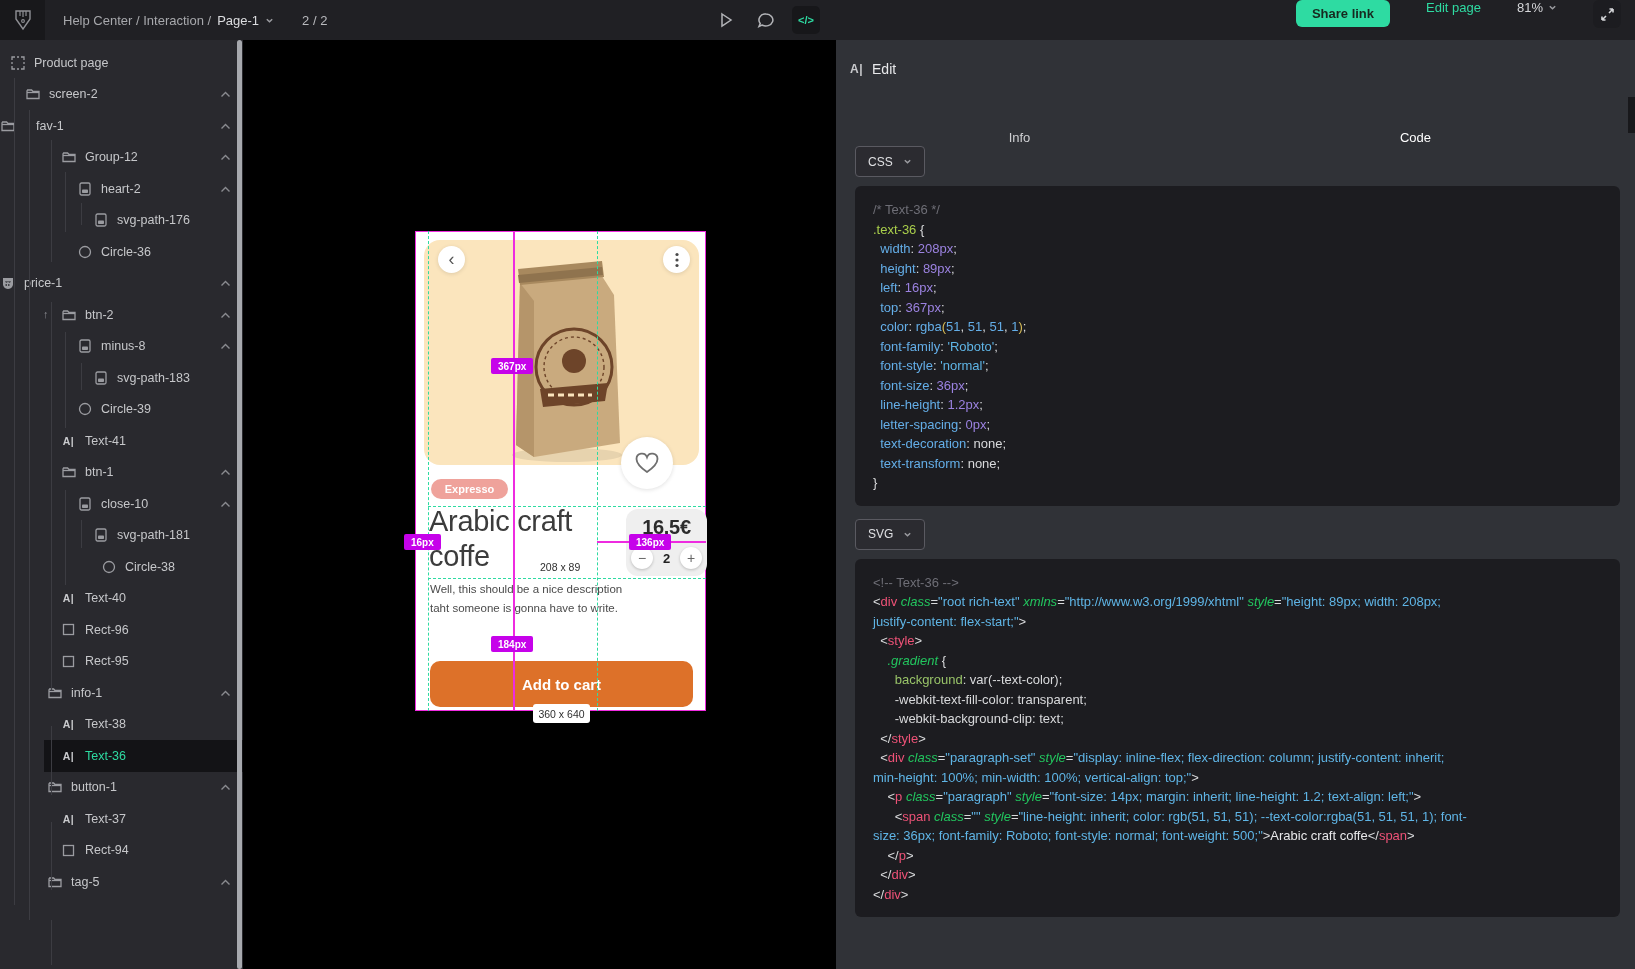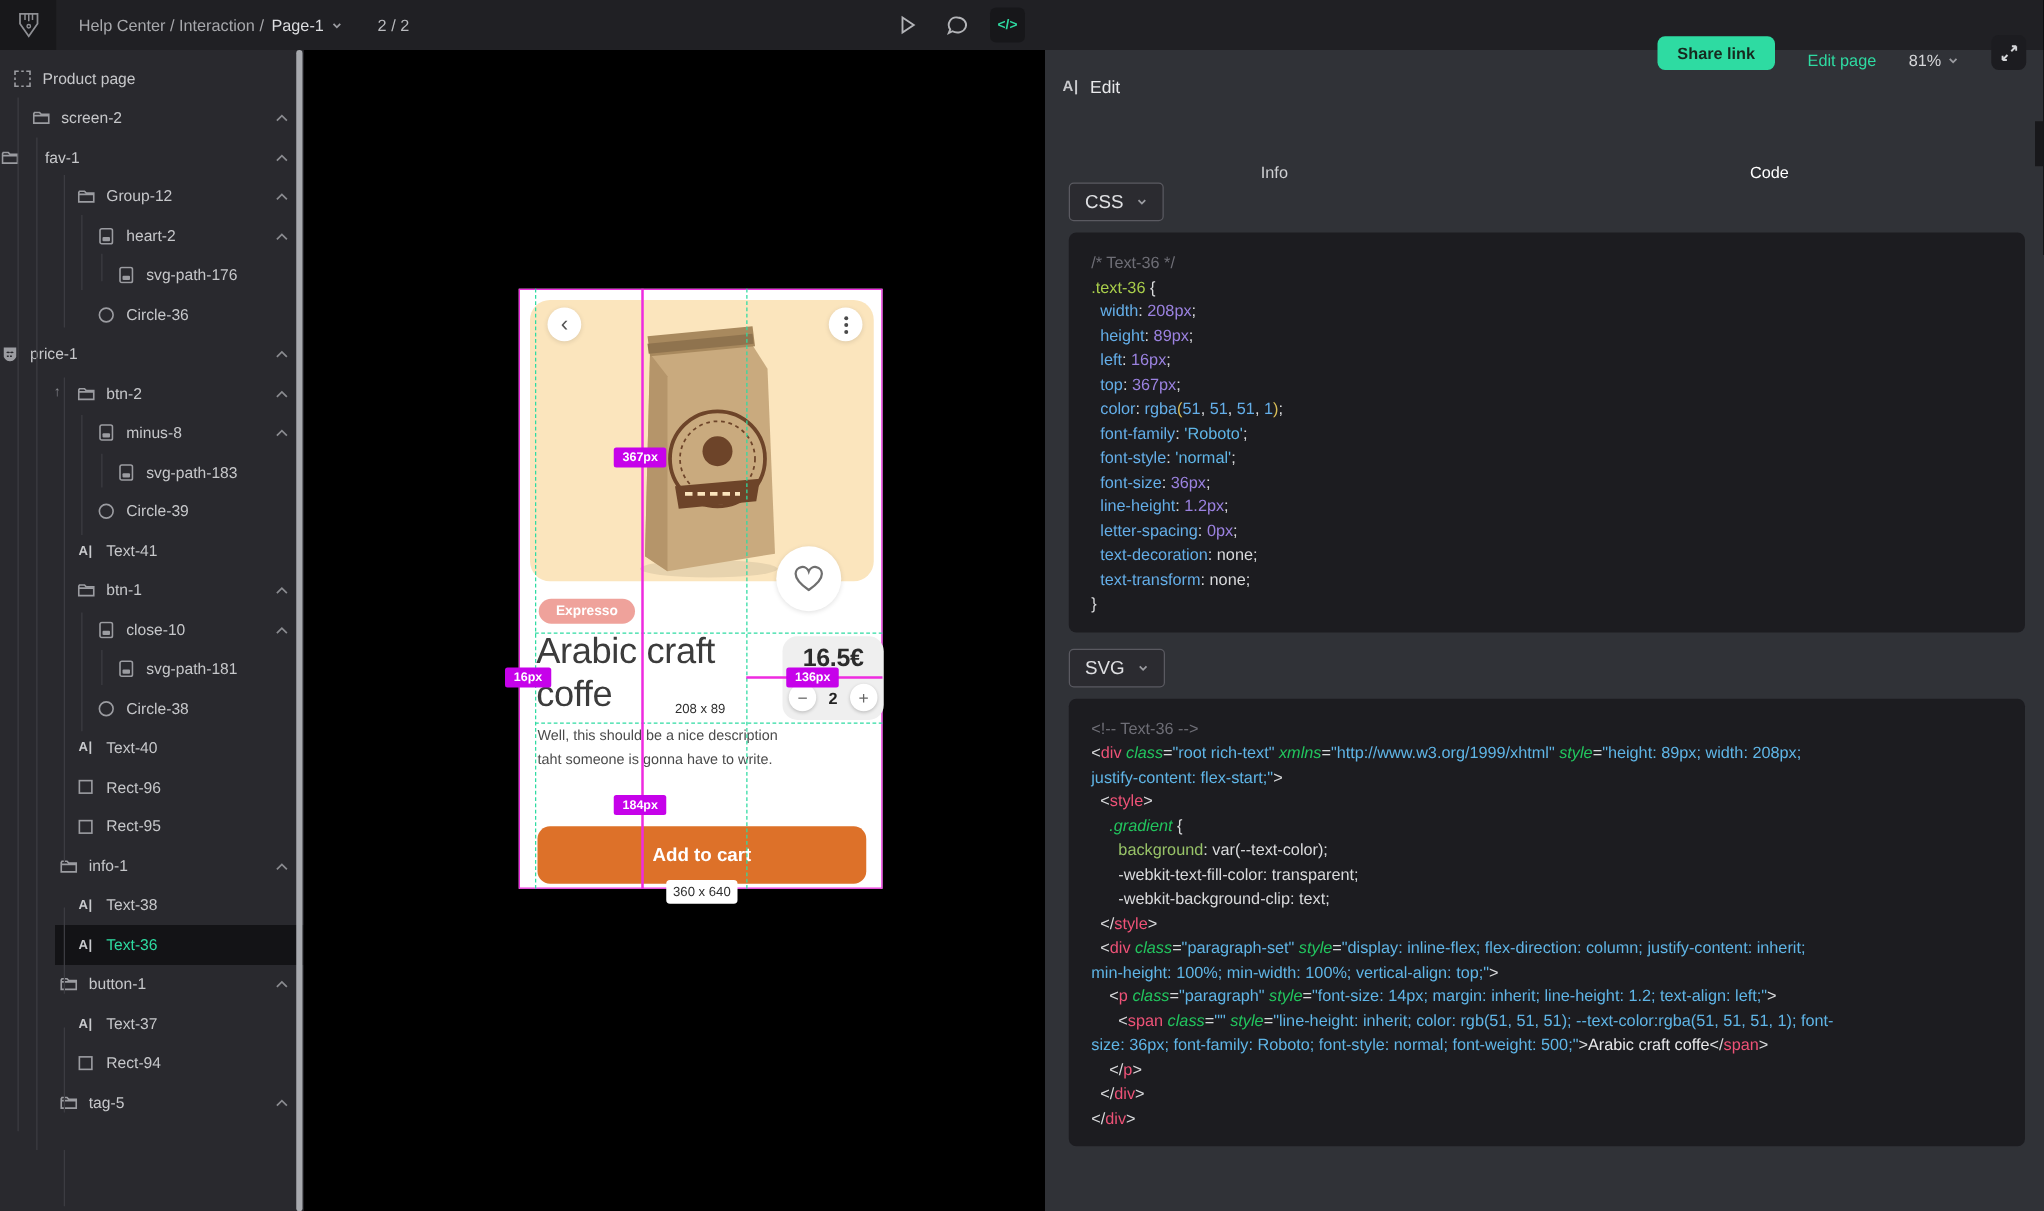--- a/index.html
+++ b/index.html
@@ -14,21 +14,21 @@
   .logo-tile { width:45px; height:40px; background:#18181b; display:flex; align-items:center; justify-content:center; flex:0 0 auto; }
   .crumb { margin-left:18px; color:#a7a8ac; display:flex; align-items:center; gap:6px; cursor:default; }
   .crumb .page { color:#dcdde0; }
   .chev { width:9px; height:9px; stroke:#9b9ca1; fill:none; stroke-width:1.6; }
   .counter { margin-left:28px; color:#b9babe; }
   .tb-icons { position:absolute; left:712px; top:0; height:40px; display:flex; align-items:center; gap:12px; }
   .tb-btn { width:28px; height:28px; display:flex; align-items:center; justify-content:center; border-radius:5px; cursor:pointer; }
   .tb-btn svg { stroke:#b3b4b8; fill:none; stroke-width:1.5; }
   .code-tile { background:#17171a; }
   .code-glyph { color:#2edba2; font-weight:700; font-size:11px; letter-spacing:0; }
-  .tb-right { position:absolute; right:14px; top:0; height:56px; display:flex; align-items:flex-end; gap:26px; }
+  .tb-right { position:absolute; right:14px; top:0; height:56px; display:flex; align-items:flex-start; gap:36px; }
   .share-btn { background:#2edba2; color:#17291f; font-weight:600; font-size:13px; padding:6px 16px; border-radius:6px; border:none; cursor:pointer; }
   .edit-link { color:#2edba2; font-size:13px; cursor:pointer; }
   .zoom-ctl { color:#d5d6d9; display:flex; align-items:center; gap:5px; cursor:pointer; }
   .expand-tile { width:28px; height:28px; background:#1c1c20; border-radius:6px; display:flex; align-items:center; justify-content:center; cursor:pointer; }
   .expand-tile svg { stroke:#d5d6d9; stroke-width:1.6; fill:none; }
   
   .sidebar { position:absolute; left:0; top:40px; width:243px; height:929px; background:#29292e; overflow:hidden; z-index:20; }
   .tree { position:relative; padding-top:7px; }
   .row { position:relative; height:31.5px; display:flex; align-items:center; color:#c6c7ca; font-size:12.5px; cursor:pointer; white-space:nowrap; }
   .row .ic { display:inline-flex; width:15px; height:15px; align-items:center; justify-content:center; margin-right:9px; color:#9b9ca1; flex:0 0 auto; }
@@ -67,21 +67,21 @@
   .mlabel { position:absolute; background:#c602ea; color:#fff; font-size:10px; font-weight:600; padding:2.5px 7px; border-radius:2px; z-index:5; }
   
   .panel { position:absolute; left:836px; top:40px; width:799px; height:929px; background:#303237; z-index:20; }
   .p-head { height:57px; display:flex; align-items:center; padding-left:14px; gap:9px; color:#e8e9eb; font-size:14px; }
   .p-head .ticon { font-size:12px; }
   .tabs { display:flex; height:36px; }
   .tab { display:flex; align-items:center; justify-content:center; font-size:13px; cursor:pointer;margin-top:40px; }
   .tab-info { width:367px; background:#222226; color:#cfd0d3; }
   .tab-code { width:425px; background:#303237; color:#ffffff; }
   .tab-gutter { width:7px; background:#18181b; }
-  .select { display:inline-flex; align-items:center; gap:10px; margin:13px 0 0 19px; height:31px; padding:0 12px; background:#2b2b30; border:1px solid #5a5a61; border-radius:4px; color:#dfe0e3; font-size:15px; cursor:pointer; }
+  .select { display:inline-flex; align-items:center; gap:10px; margin:13px 0 0 19px; height:31px; padding:0 12px; background:#2b2b30; border:1px solid #5a5a61; border-radius:4px; color:#dfe0e3; font-size:12px; cursor:pointer; }
   .codeblock { margin:9px 0 0 19px; width:765px; background:#1c1c20; border-radius:6px; padding:14px 0 13px 18px; }
   .cl { min-height:19.5px; line-height:19.5px; font-size:13px; white-space:pre-wrap; }
   .cm { color:#6e6e76; } .sel-t { color:#a9ce4b; } .attr { color:#22c55e;font-style:italic; }
   .pl { color:#d9dadc; } .prop { color:#64aee8; } .num { color:#9b82e0; }
   .str { color:#5fb5e6; } .par { color:#d8bd57; } .tag { color:#ee5277; }
   .grn { color:#98c368; } .txt { color:#e8e8ea; }
 </style>
 </head>
 <body>
 
@@ -297,21 +297,21 @@
         </div>
         <div class="row" style="padding-left: 93px;">
           <span class="ic">
             <svg width="12" height="14" viewBox="0 0 12 14">
               <rect x="1" y="1" width="10" height="12" rx="1.5"></rect>
               <rect x="3" y="7.5" width="6" height="3.5" rx="0.8" fill="#9b9ca1" stroke="none"></rect>
             </svg>
           </span>
           <span>svg-path-181</span>
         </div>
-        <div class="row" style="padding-left: 77px;">
+        <div class="row" style="padding-left: 101px;">
           <span class="ic">
             <svg width="14" height="14" viewBox="0 0 14 14">
               <circle cx="7" cy="7" r="5.5"></circle>
             </svg>
           </span>
           <span>Circle-38</span>
         </div>
         <div class="row" style="padding-left: 61px;">
           <span class="ic">
             <span class="ticon">A|</span>

